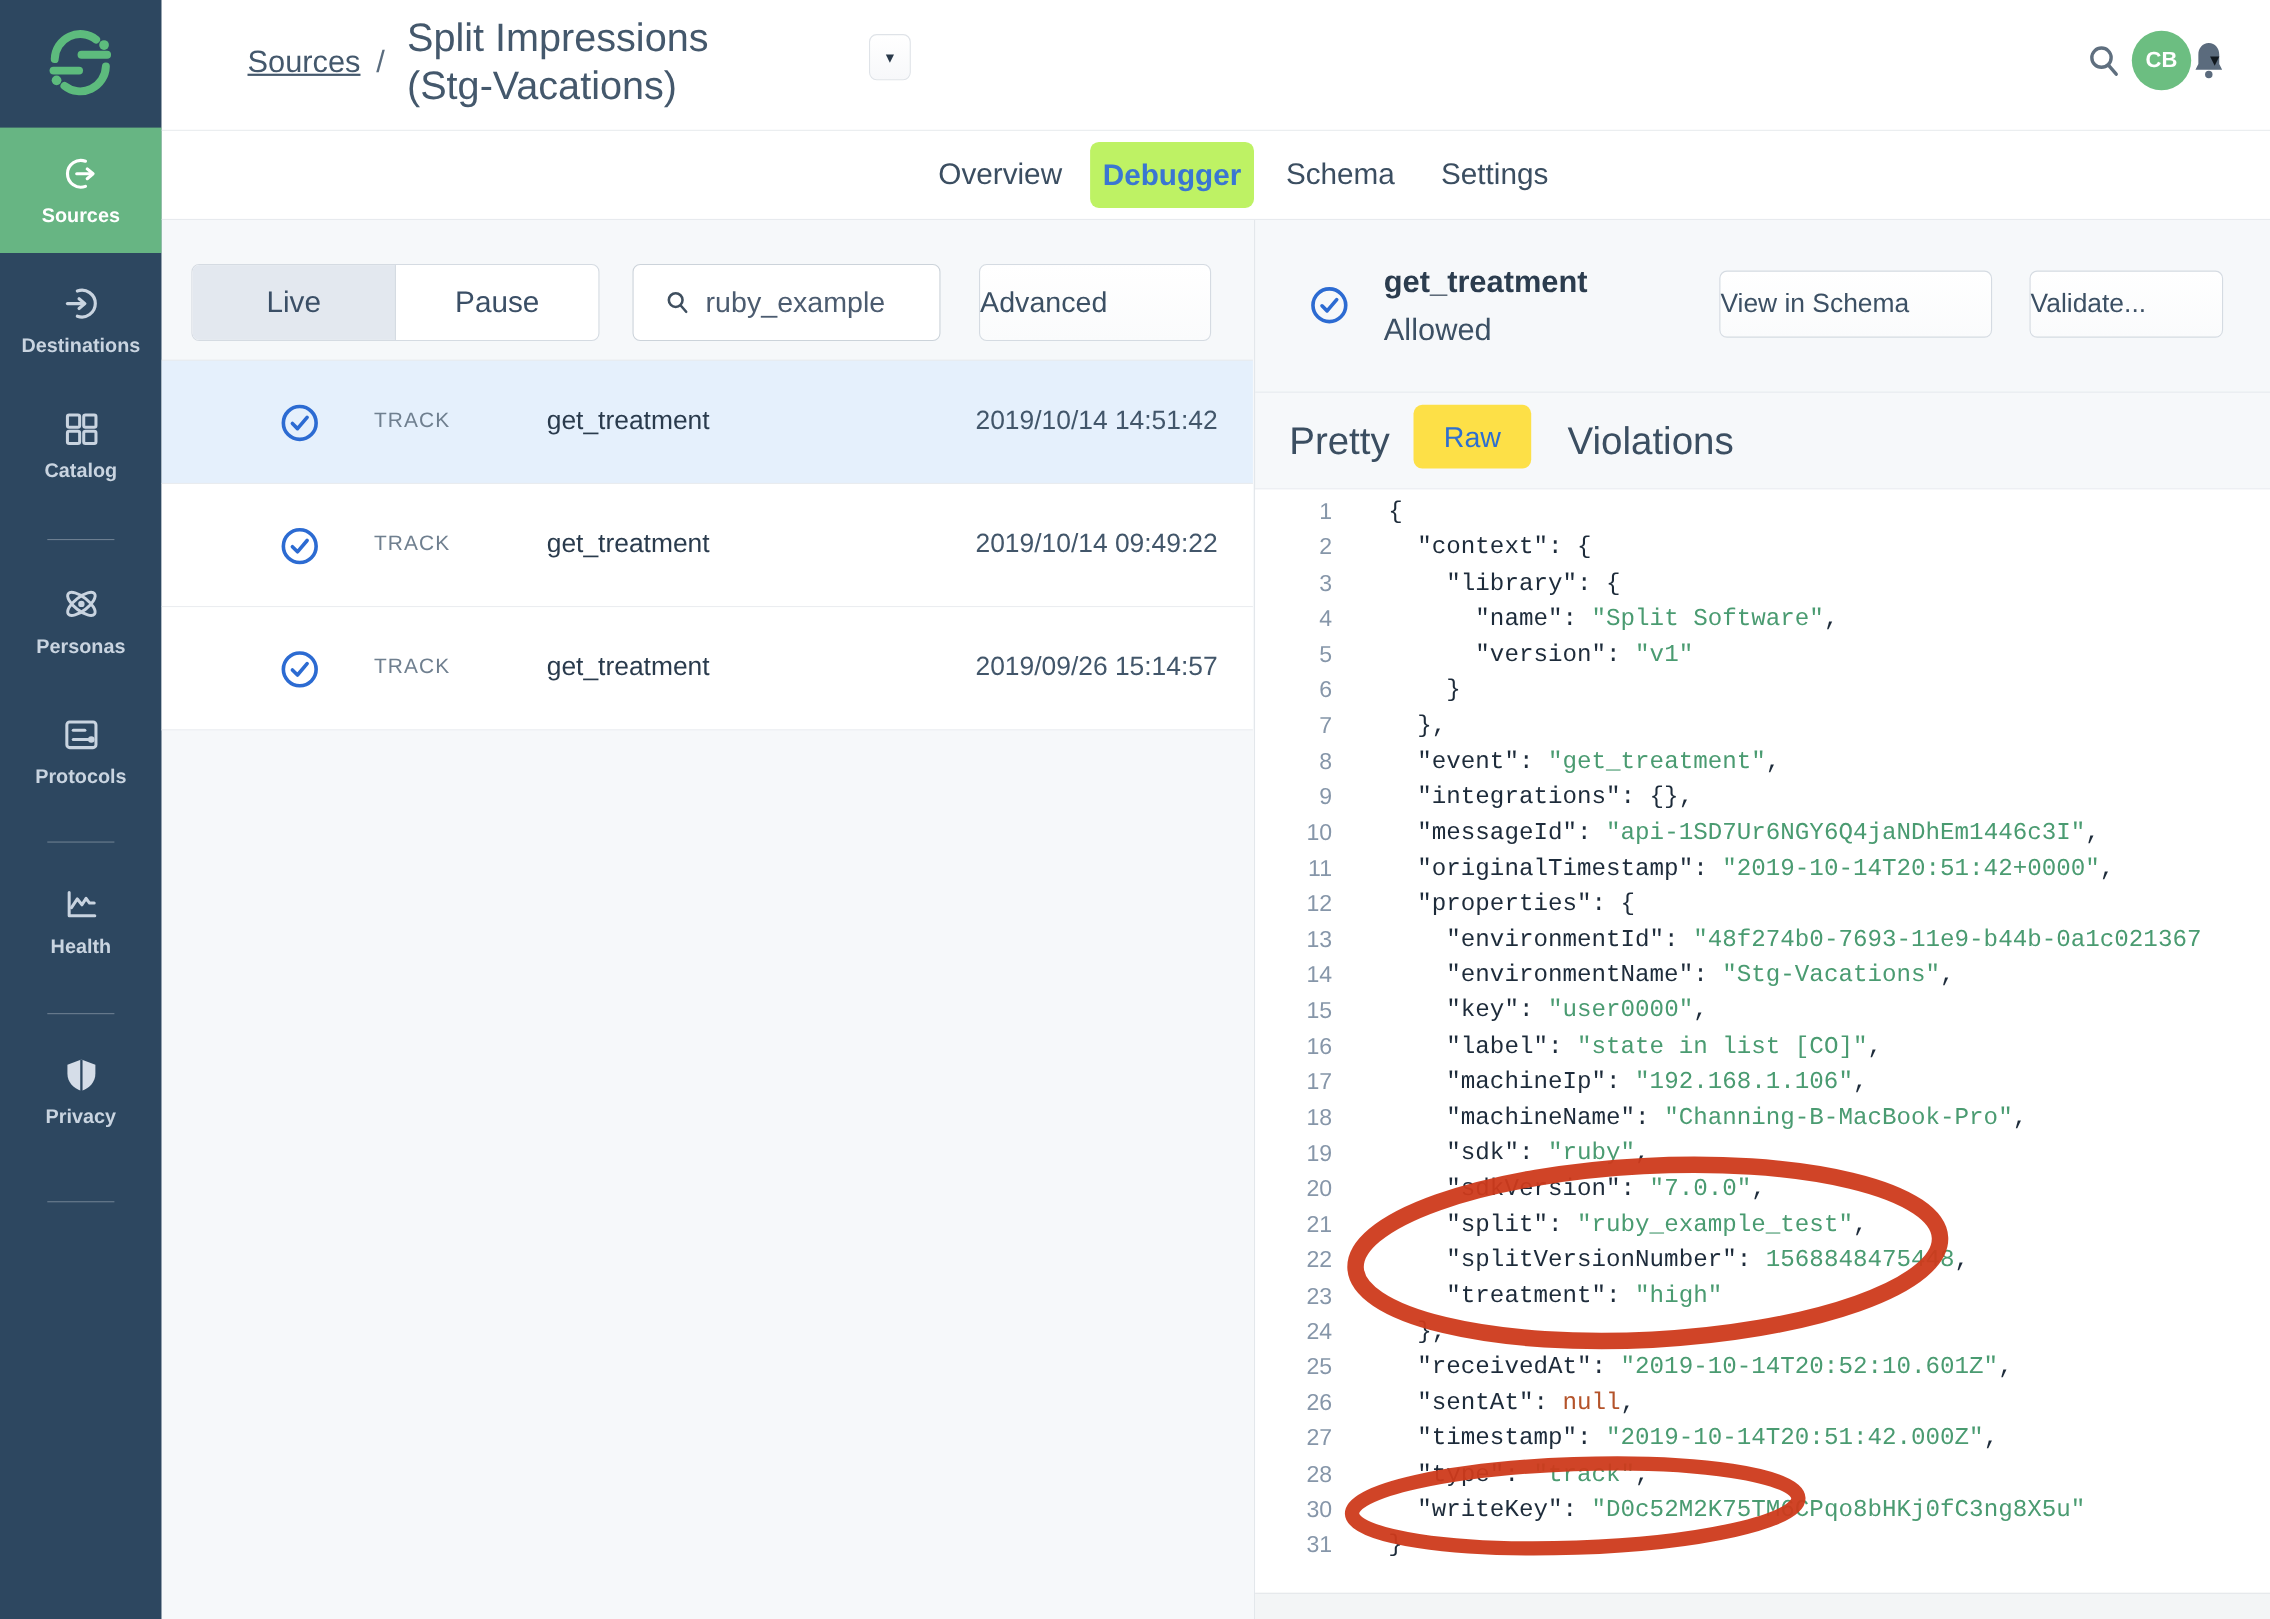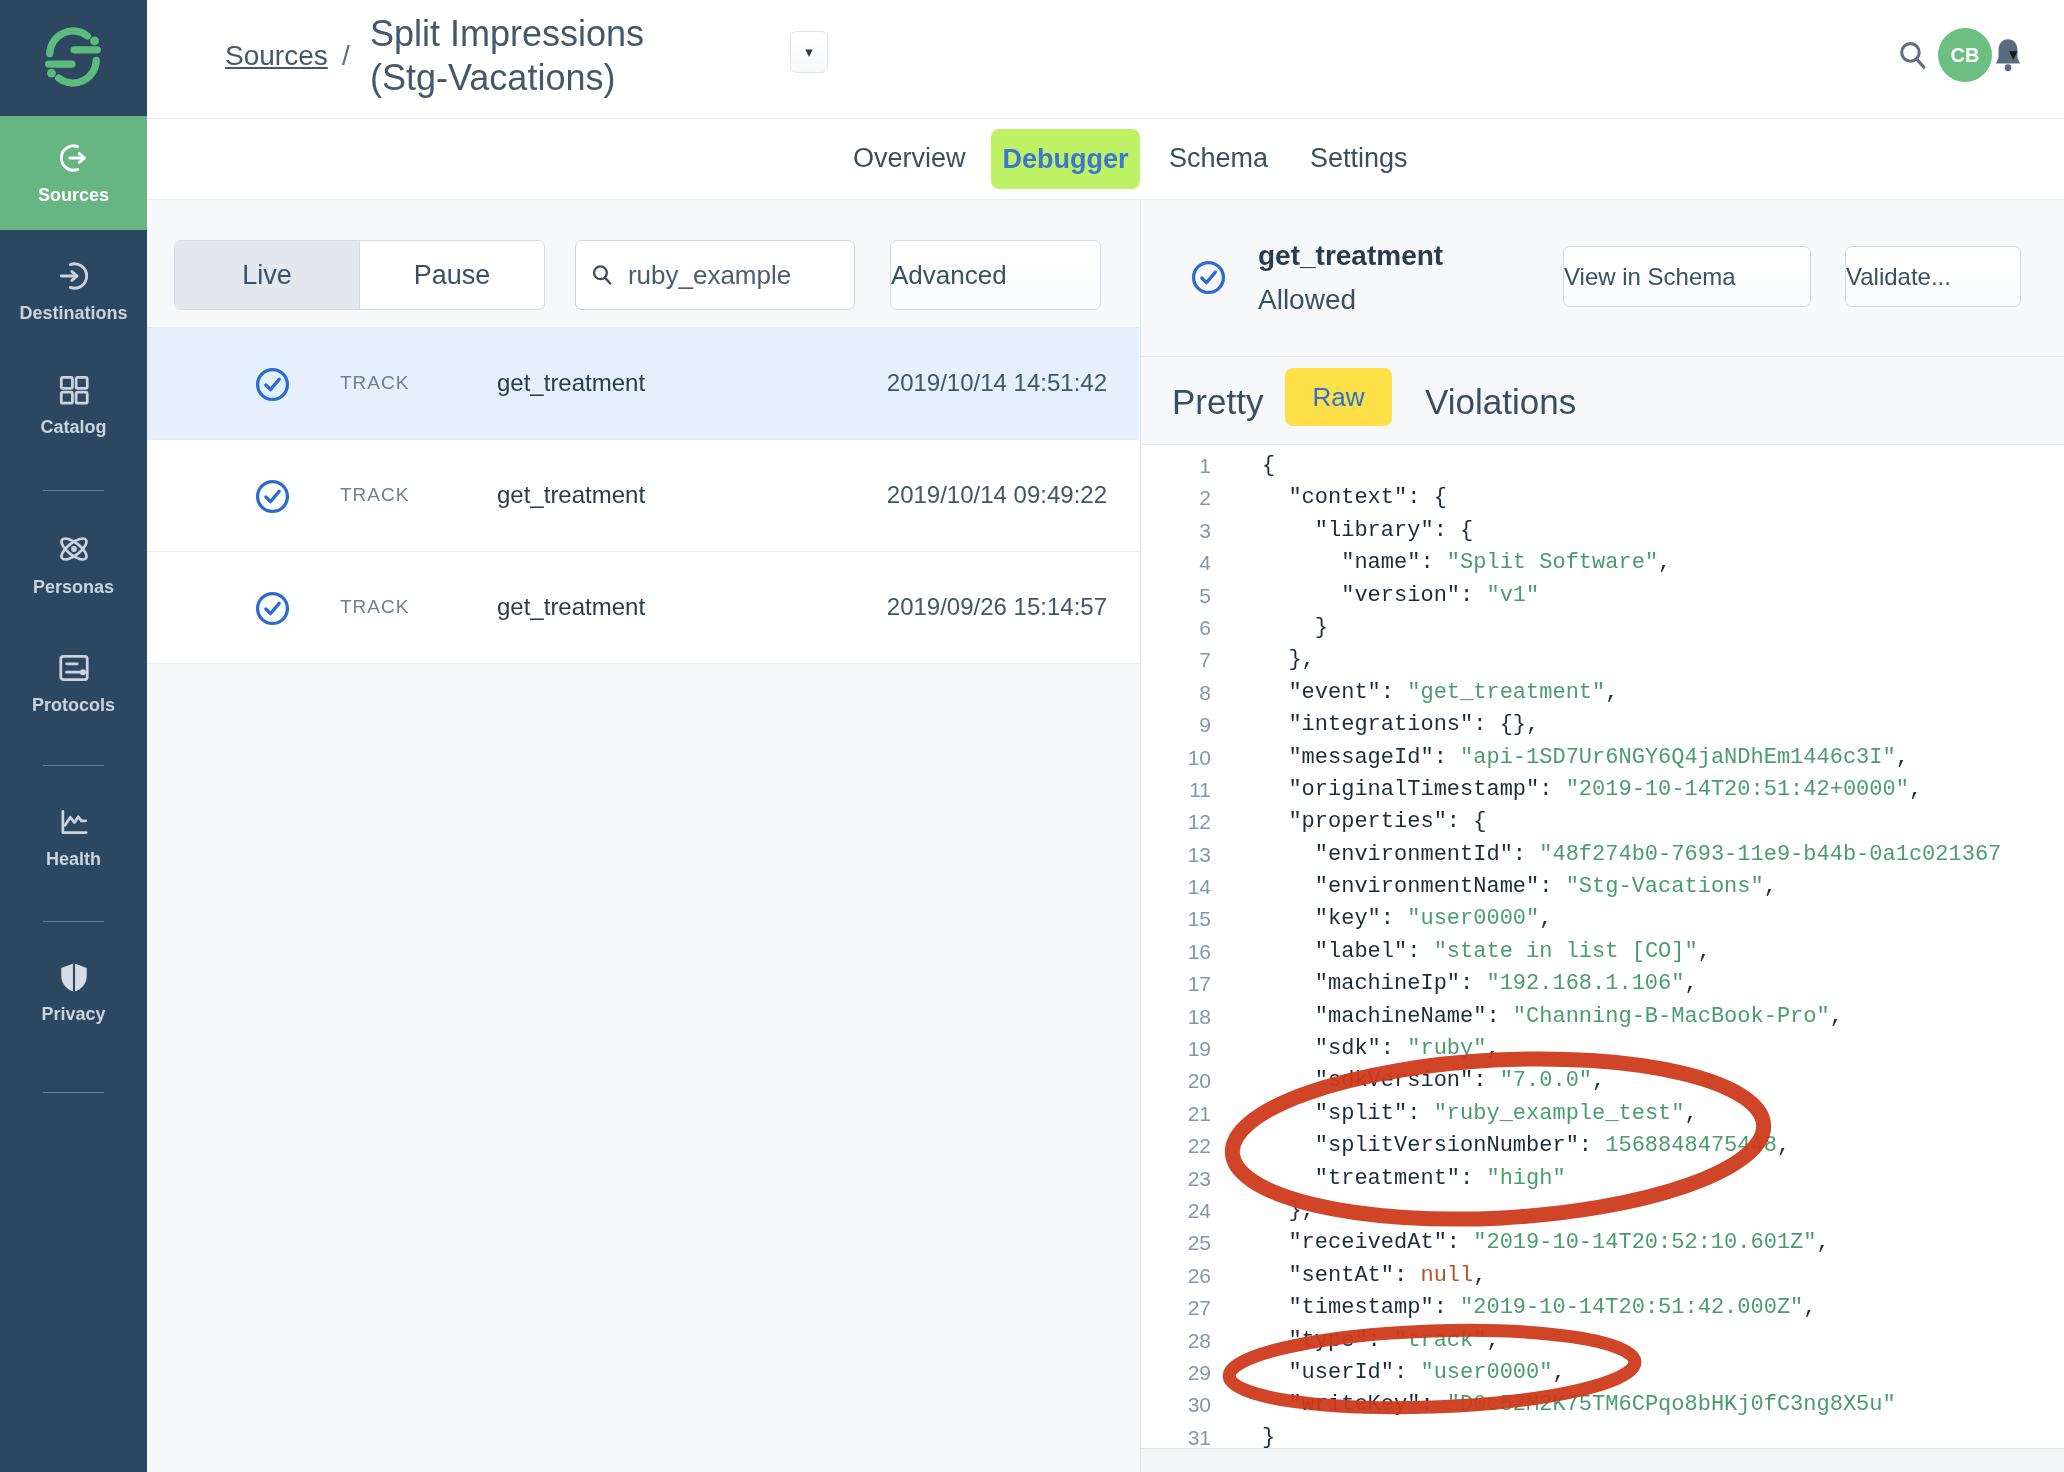--- a/index.html
+++ b/index.html
@@ -43,21 +43,21 @@
 
   
   .main-bg{position:absolute;left:147px;top:200px;width:1917px;height:1272px;background:#f6f8fa;}
 
   
   .seg-group{position:absolute;left:174px;top:240px;width:371px;height:70px;border:1px solid #d5dbe2;
              border-radius:7px;overflow:hidden;display:flex;background:#ffffff;}
   .seg{flex:1;display:flex;align-items:center;justify-content:center;font-size:27px;color:#3b4f66;cursor:pointer;}
   .seg.sel{background:#e3e8ef;border-right:1px solid #d5dbe2;}
   .searchbox{position:absolute;left:575px;top:240px;width:280px;height:70px;background:#ffffff;
-             border:1px solid #ccd3da;border-radius:7px;display:flex;align-items:center;padding:0 14px;}
+             border:1px solid #ccd3da;border-radius:7px;display:flex;align-items:center;padding:0 28px;}
   .searchbox input{border:none;outline:none;background:transparent;font-family:"Liberation Sans",sans-serif;
              font-size:26px;color:#4c5c70;width:100%;margin-left:12px;}
   .btn{background:linear-gradient(#ffffff,#fafbfc);border:1px solid #d5dbe2;border-radius:7px;
        color:#3c5064;cursor:pointer;display:flex;align-items:center;
        font-family:"Liberation Sans",sans-serif;}
   .advanced-btn{position:absolute;left:890px;top:240px;width:211px;height:70px;font-size:26px;}
   .event-list{position:absolute;left:147px;top:327px;width:992px;border-top:1px solid #e4e8ec;}
   .event-row{position:relative;height:112px;background:#ffffff;border-bottom:1px solid #e9ecef;cursor:pointer;}
   .event-row.sel{background:#e5f0fc;}
   .event-row .chk{position:absolute;left:107px;top:38px;}
@@ -326,21 +326,20 @@
       <div class="code-line"><span class="ln">19</span><span class="cd"><span class="c-p">    "sdk": </span><span class="c-s">"ruby"</span><span class="c-p">,</span></span></div>
       <div class="code-line"><span class="ln">20</span><span class="cd"><span class="c-p">    "sdkVersion": </span><span class="c-s">"7.0.0"</span><span class="c-p">,</span></span></div>
       <div class="code-line"><span class="ln">21</span><span class="cd"><span class="c-p">    "split": </span><span class="c-s">"ruby_example_test"</span><span class="c-p">,</span></span></div>
       <div class="code-line"><span class="ln">22</span><span class="cd"><span class="c-p">    "splitVersionNumber": </span><span class="c-n">1568848475448</span><span class="c-p">,</span></span></div>
       <div class="code-line"><span class="ln">23</span><span class="cd"><span class="c-p">    "treatment": </span><span class="c-s">"high"</span></span></div>
       <div class="code-line"><span class="ln">24</span><span class="cd"><span class="c-p">  },</span></span></div>
       <div class="code-line"><span class="ln">25</span><span class="cd"><span class="c-p">  "receivedAt": </span><span class="c-s">"2019-10-14T20:52:10.601Z"</span><span class="c-p">,</span></span></div>
       <div class="code-line"><span class="ln">26</span><span class="cd"><span class="c-p">  "sentAt": </span><span class="c-x">null</span><span class="c-p">,</span></span></div>
       <div class="code-line"><span class="ln">27</span><span class="cd"><span class="c-p">  "timestamp": </span><span class="c-s">"2019-10-14T20:51:42.000Z"</span><span class="c-p">,</span></span></div>
       <div class="code-line"><span class="ln">28</span><span class="cd"><span class="c-p">  "type": </span><span class="c-s">"track"</span><span class="c-p">,</span></span></div>
-      <div class="code-line"><span class="ln">29</span><span class="cd"><span class="c-p">  "userId": </span><span class="c-s">"user0000"</span><span class="c-p">,</span></span></div>
       <div class="code-line"><span class="ln">30</span><span class="cd"><span class="c-p">  "writeKey": </span><span class="c-s">"D0c52M2K75TM6CPqo8bHKj0fC3ng8X5u"</span></span></div>
       <div class="code-line"><span class="ln">31</span><span class="cd"><span class="c-p">}</span></span></div>
     </div>
   <div class="code-foot"></div>
 
   <svg class="annot-layer" id="annot-svg" width="2064" height="1472" viewBox="0 0 2064 1472">
       <ellipse cx="1498" cy="1139" rx="266" ry="79" transform="rotate(-3 1498 1139)" fill="none" stroke="#ce3a1b" stroke-width="15" opacity="0.95"></ellipse>
       <ellipse cx="1432" cy="1369" rx="203" ry="38" transform="rotate(-2 1432 1369)" fill="none" stroke="#ce3a1b" stroke-width="13" opacity="0.95"></ellipse>
     </svg>
 </div>

